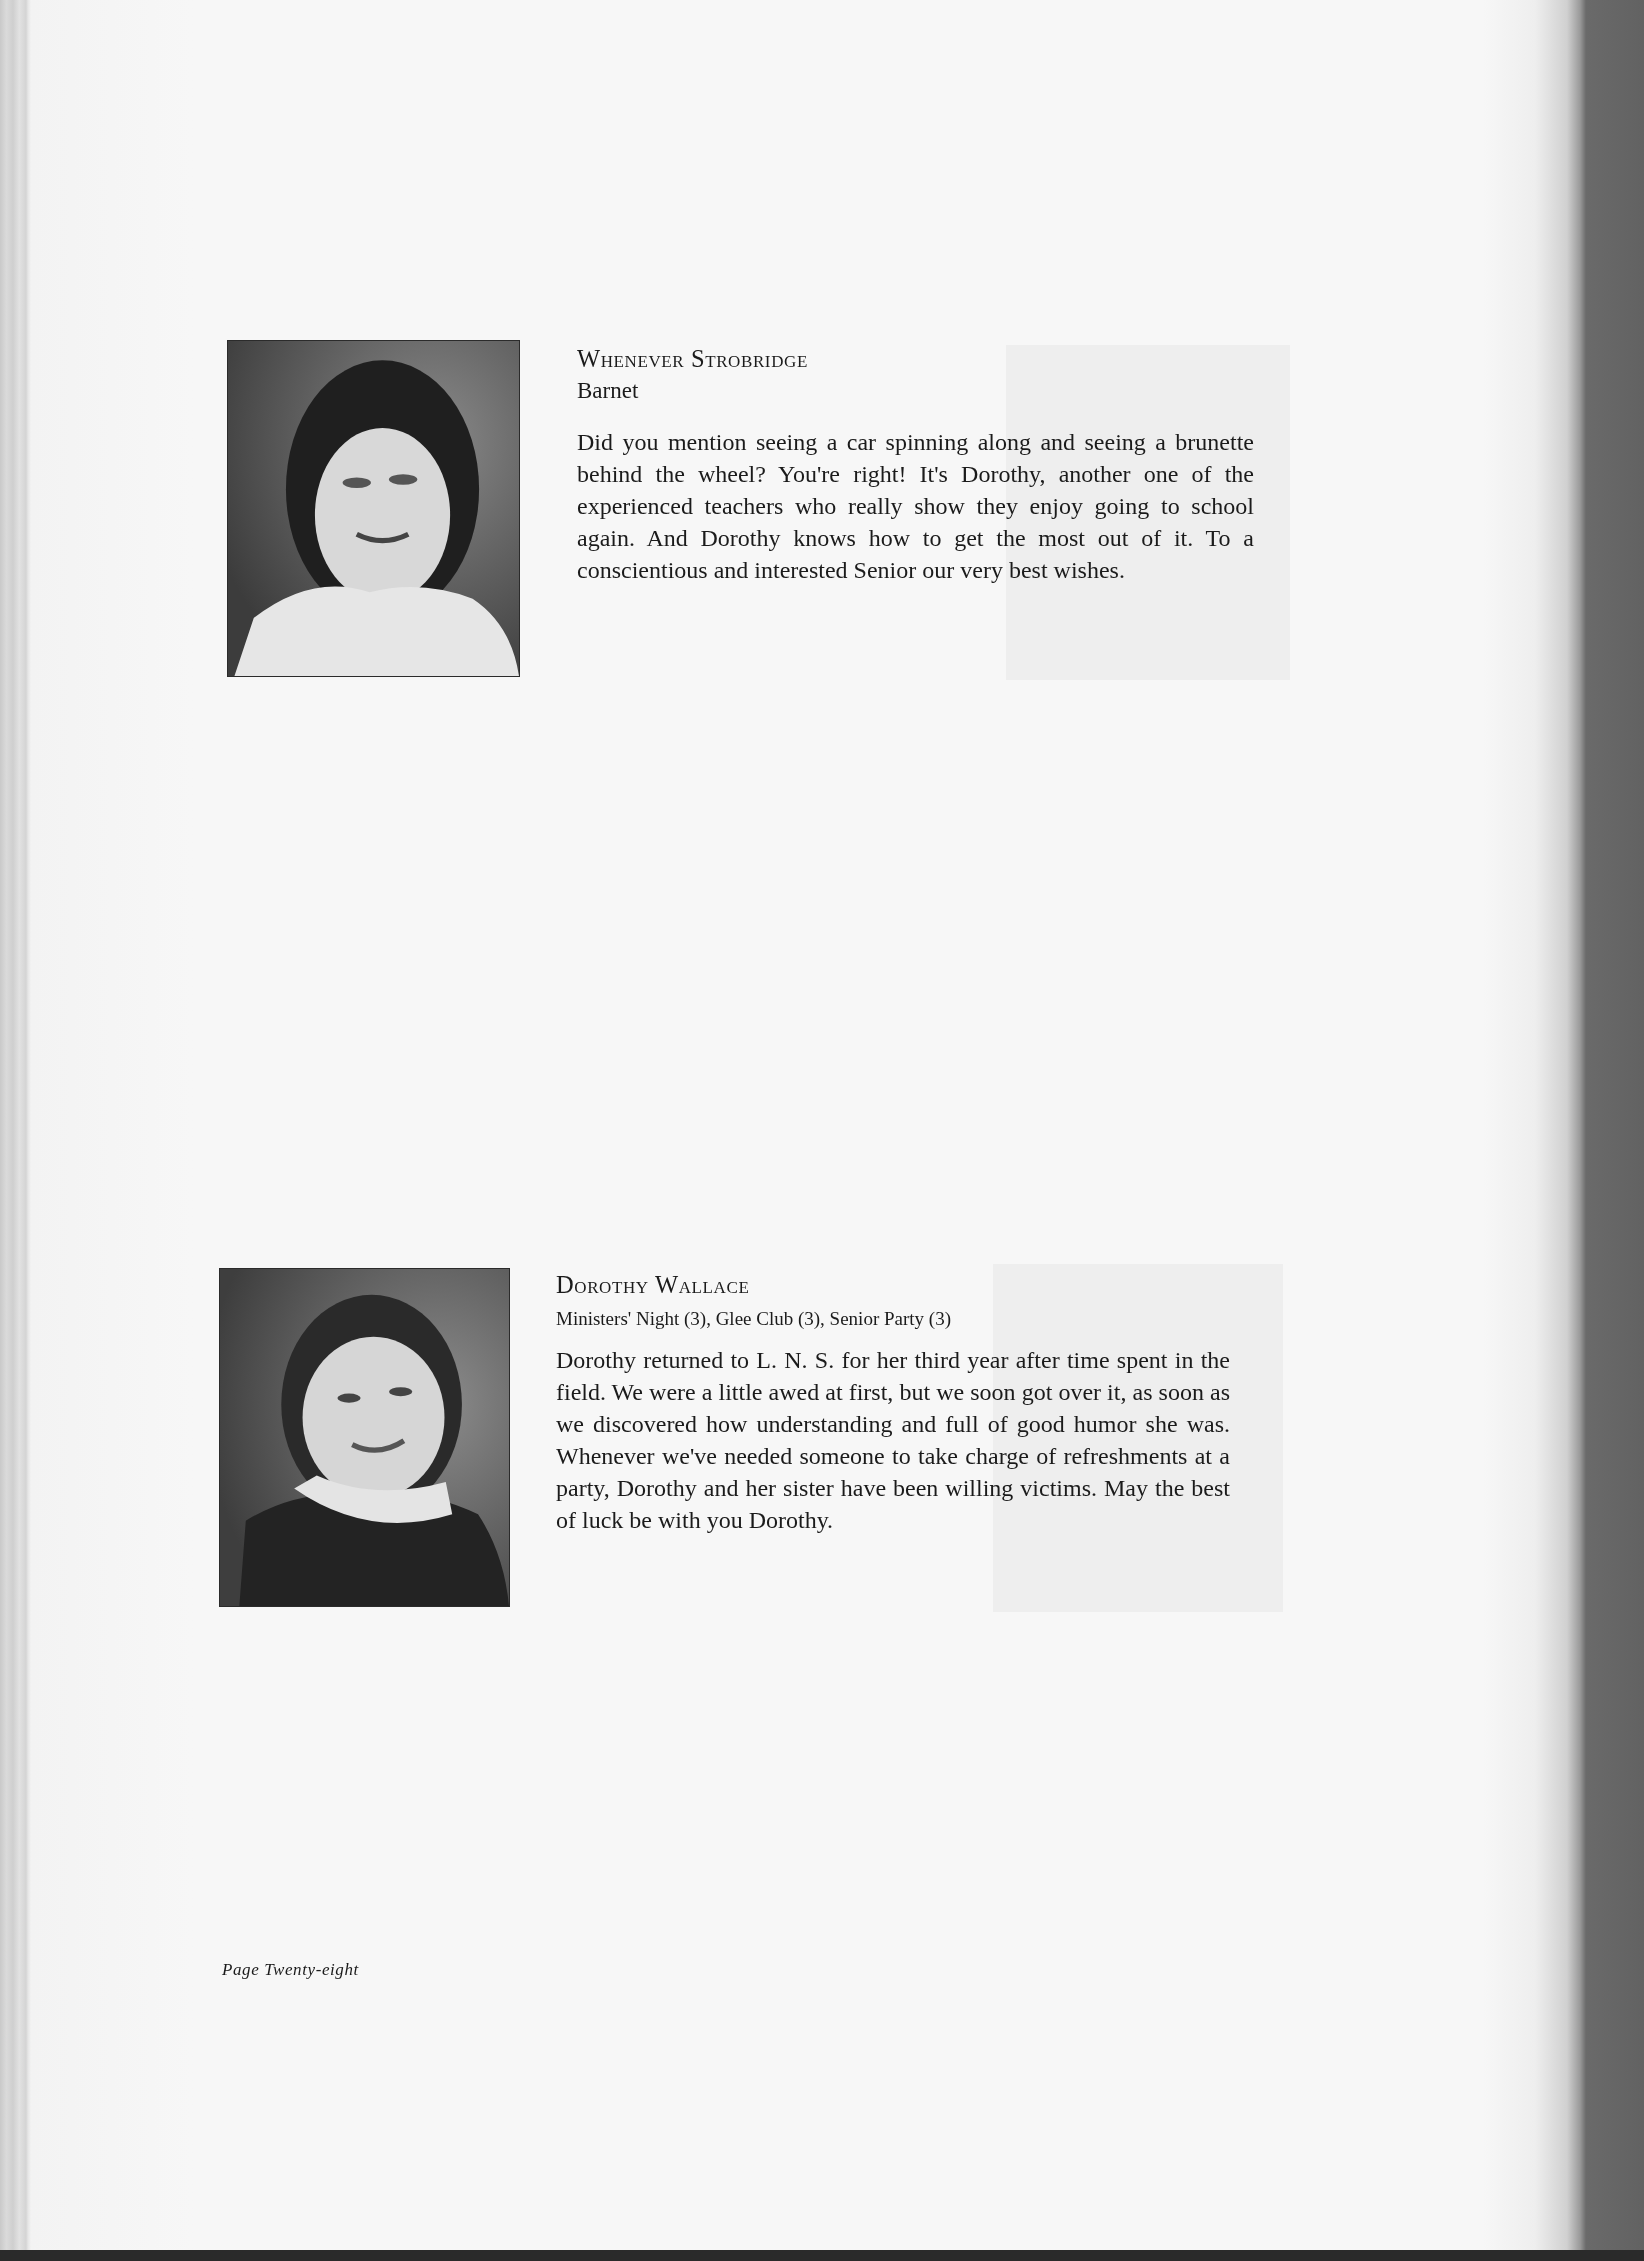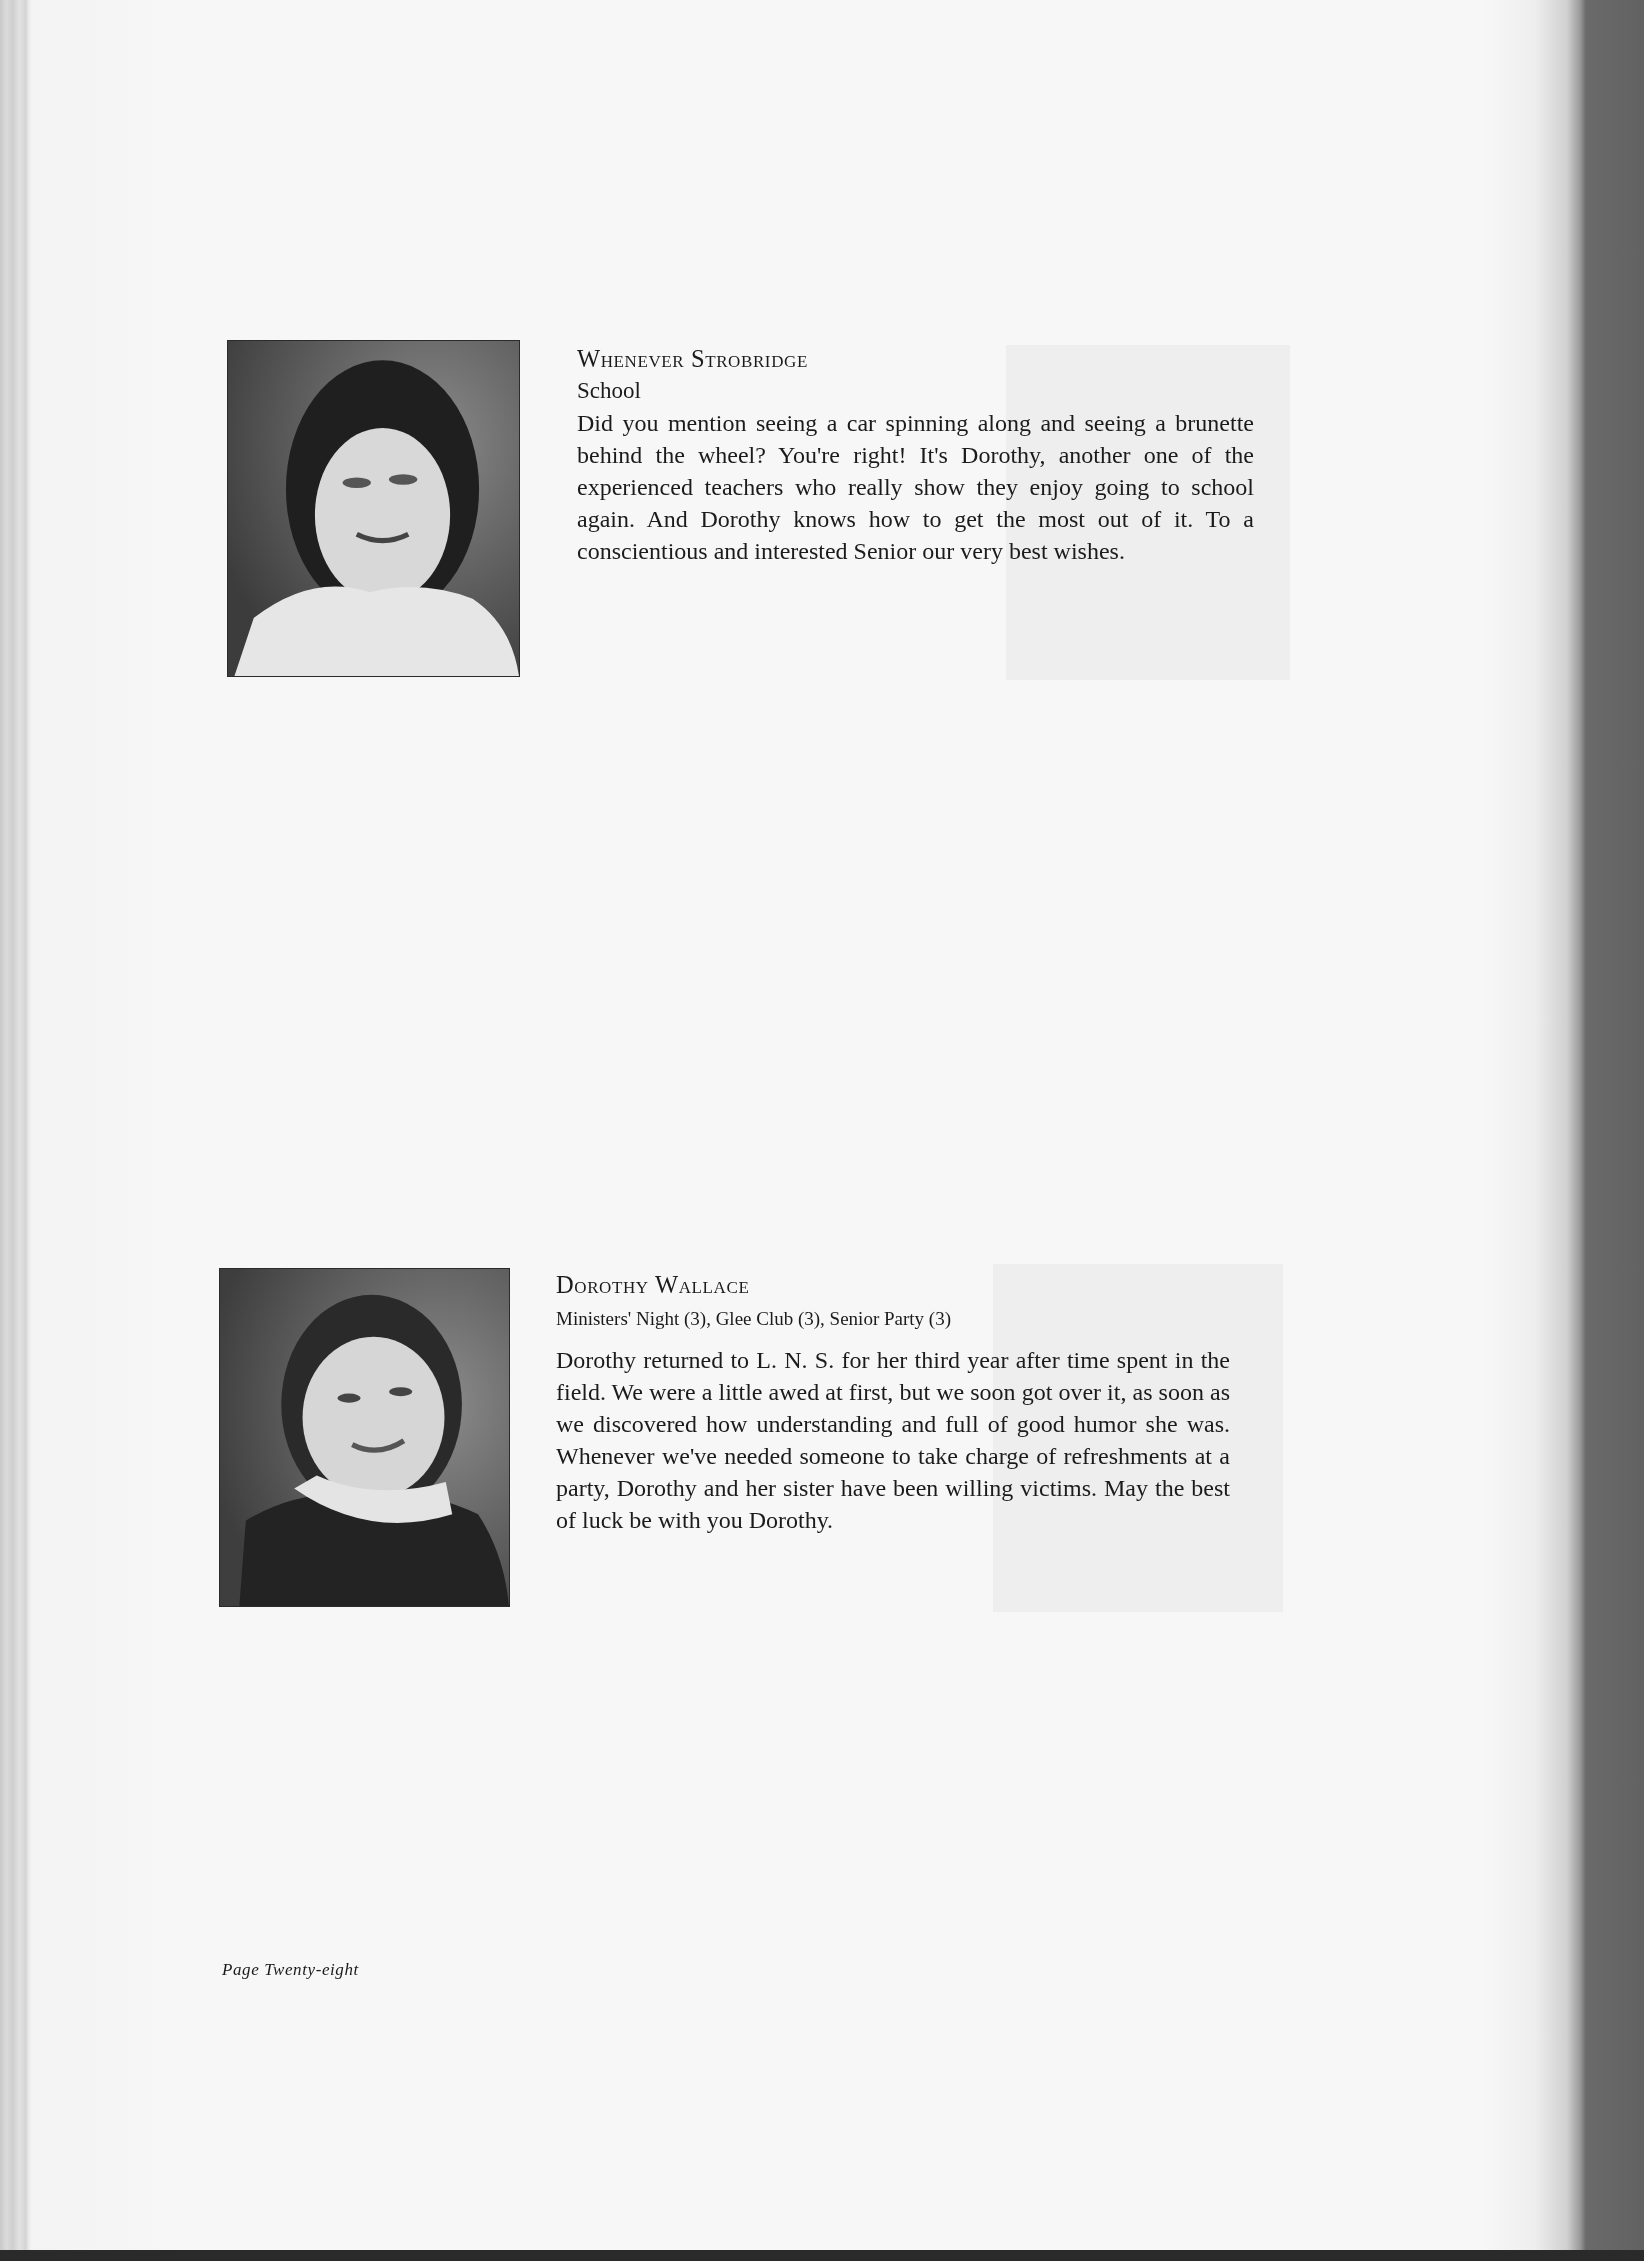--- a/index.html
+++ b/index.html
@@ -23,21 +23,21 @@
   .shade {
     position: absolute; background: rgba(0,0,0,0.035);
   }
   .photo {
     position: absolute; border: 1.3px solid #2b2b2b; overflow: hidden;
   }
   .photo svg { display: block; width: 100%; height: 100%; }
   .text-block { position: absolute; font-size: 23px; line-height: 32px; }
   .name { font-variant: small-caps; font-size: 24.5px; letter-spacing: 0.6px; }
   .school { font-style: italic; }
-  .para { text-align: justify; margin-top: 0; font-size: 24px; line-height: 32px; }
+  .para { text-align: justify; margin-top: 19px; font-size: 24px; line-height: 32px; }
   .activities { margin-top: 2px; font-size: 19px; }
   .footer {
     position: absolute; left: 222px; top: 1960px;
     font-style: italic; font-size: 17px; letter-spacing: 0.6px;
   }
 </style>
 </head>
 <body>
 
 <div class="page">
@@ -58,21 +58,21 @@
       <ellipse cx="240" cy="270" rx="105" ry="135" fill="#d8d8d8"></ellipse>
       <ellipse cx="200" cy="220" rx="22" ry="8" fill="#555"></ellipse>
       <ellipse cx="272" cy="215" rx="22" ry="8" fill="#555"></ellipse>
       <path d="M200 300 Q240 320 280 300" stroke="#444" stroke-width="8" fill="none"></path>
       <path d="M10 520 L40 430 Q130 360 220 390 Q300 370 380 400 Q440 440 452 520 Z" fill="#e6e6e6"></path>
     </svg>
   </div>
 
   <div class="text-block" style="left:577px;top:343px;width:677px;">
     <div class="name">Whenever Strobridge</div>
-    <div>School</div>
+    <div>Barnet</div>
     <div class="para">Did you mention seeing a car spinning along and seeing a brunette behind the wheel? You're right! It's Dorothy, another one of the experienced teachers who really show they enjoy going to school again. And Dorothy knows how to get the most out of it. To a conscientious and interested Senior our very best wishes.</div>
   </div>
 
   <div class="photo" style="left:219px;top:1268px;width:289px;height:337px;">
     <svg viewBox="0 0 448 522" preserveAspectRatio="none">
       <defs>
         <radialGradient id="bg2" cx="0.75" cy="0.4" r="0.8">
           <stop offset="0" stop-color="#8c8c8c"></stop>
           <stop offset="1" stop-color="#3e3e3e"></stop>
         </radialGradient>

